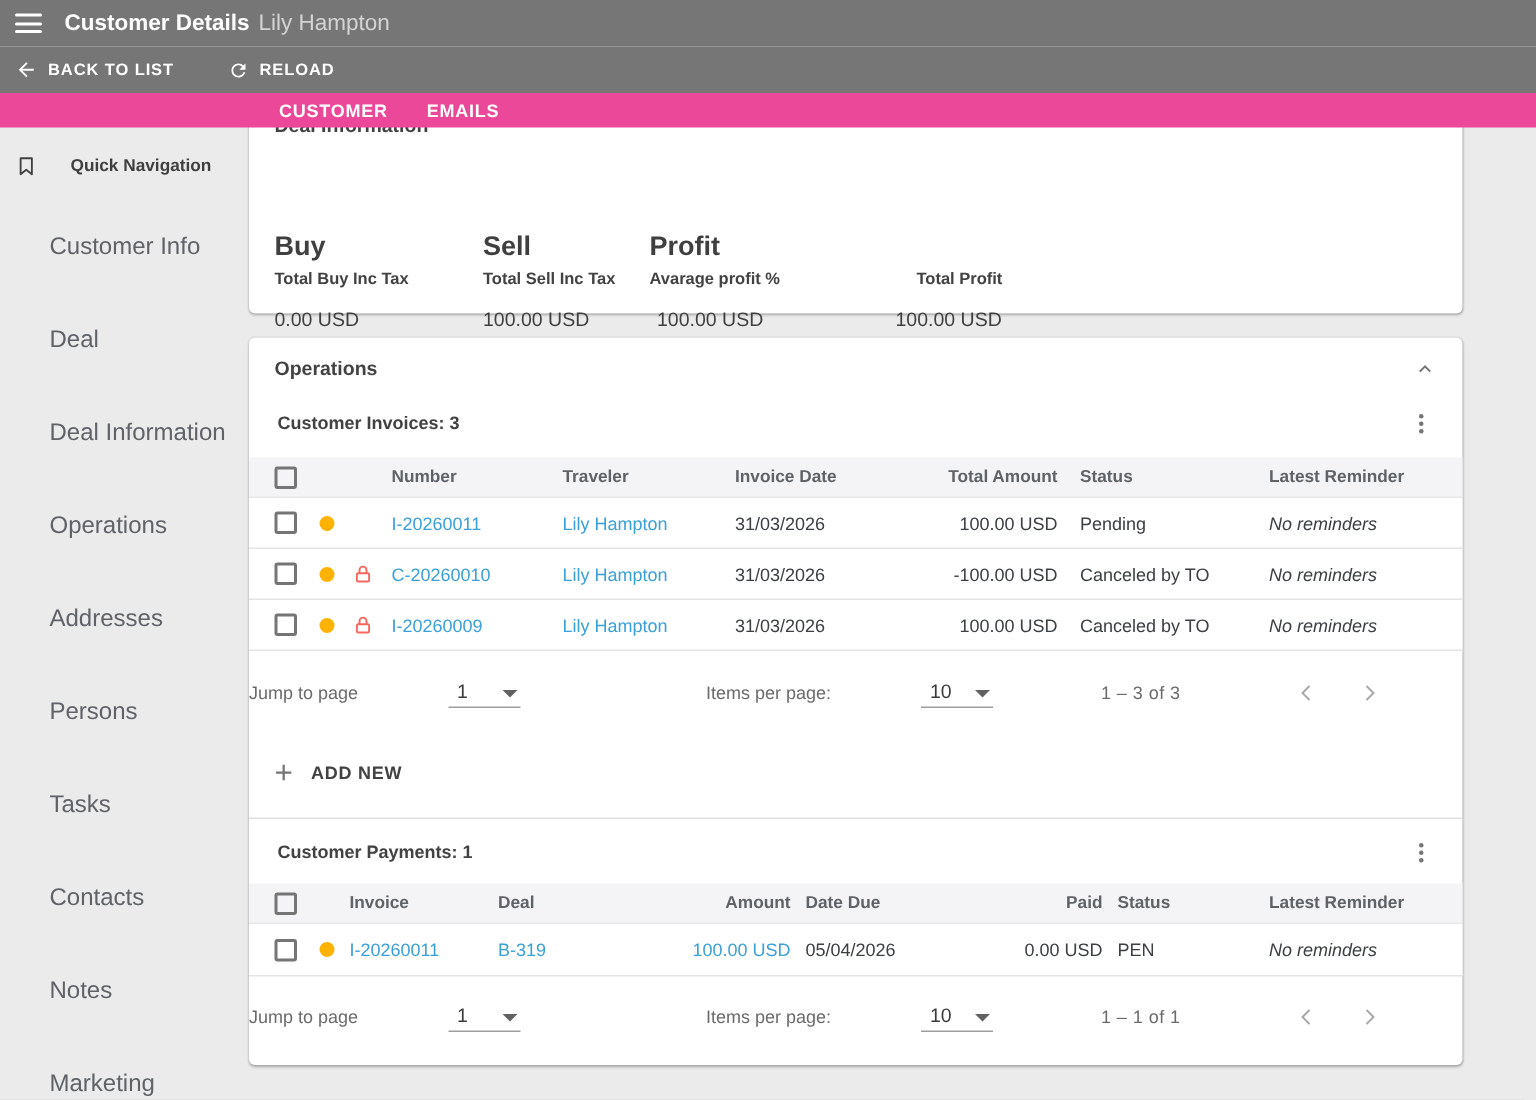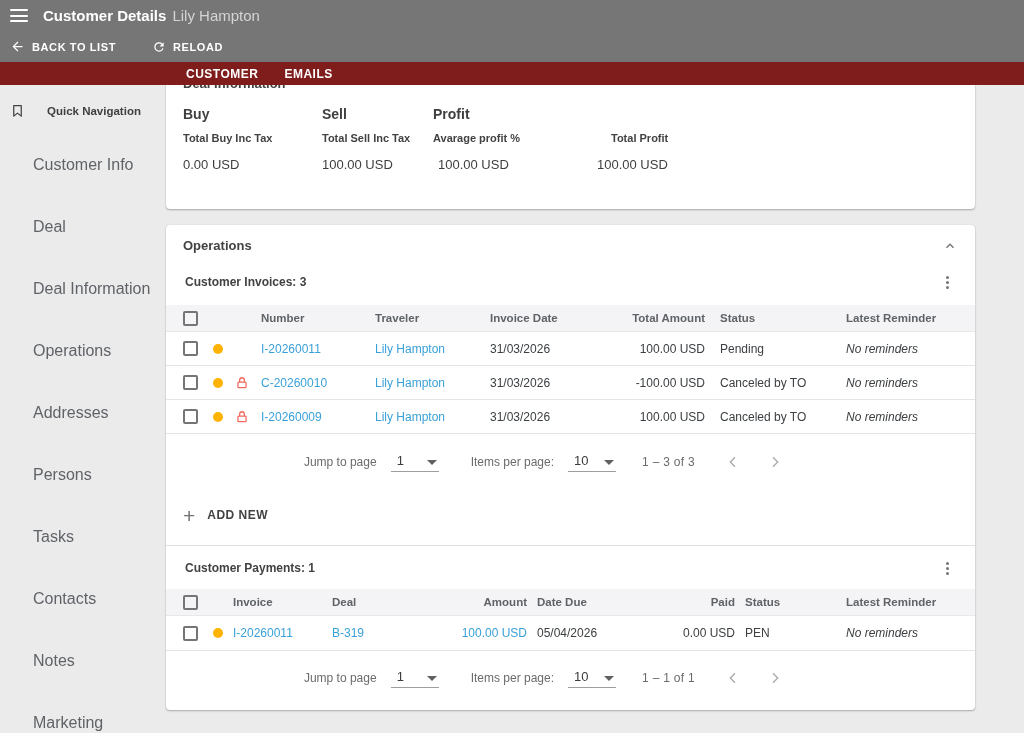--- a/index.html
+++ b/index.html
@@ -12,40 +12,40 @@
   .hamburger { width:18px; height:13px; margin-left:10px; display:flex; flex-direction:column; justify-content:space-between; cursor:pointer; }
   .hamburger span { display:block; height:2px; background:#fff; border-radius:1px; }
   .topbar-title { color:#fff; font-weight:bold; font-size:15px; margin-left:15px; }
   .topbar-sub { color:#d4d4d4; font-size:15px; margin-left:6px; }
 
   .toolbar { position:absolute; left:0; top:31px; width:1024px; height:31px; background:#767676; display:flex; align-items:center; z-index:20; }
   .tool-btn { display:flex; align-items:center; gap:7px; color:#fff; font-size:11px; font-weight:bold; letter-spacing:.6px; margin-left:10px; cursor:pointer; }
   .tool-btn + .tool-btn { margin-left:36px; }
   .tool-btn svg { display:block; }
 
-  .tabbar { position:absolute; left:0; top:62px; width:1024px; height:23px; background:#7f1d1d; display:flex; align-items:center; z-index:10; }
+  .tabbar { position:absolute; left:0; top:62px; width:1024px; height:23px; background:#ec4899; display:flex; align-items:center; z-index:10; }
   .tab { color:#fff; font-size:12px; font-weight:bold; letter-spacing:.5px; cursor:pointer; }
   .tab-customer { margin-left:186px; }
   .tab-emails { margin-left:26px; }
 
   
   .sidebar { position:absolute; left:0; top:85px; width:166px; z-index:2; }
   .side-head { display:flex; align-items:center; gap:22px; margin:18px 0 0 10px; }
   .side-head-label { font-size:11.5px; font-weight:bold; color:#3f3f3f; }
   .side-list { margin-top:14px; }
   .side-item { height:30px; line-height:30px; padding-left:33px; font-size:16px; color:#5f6368; cursor:pointer;margin-top:32px; }
 
   
   .card { position:absolute; left:166px; width:809px; background:#fff; border-radius:4px; box-shadow:0 1px 2px rgba(0,0,0,.28), 0 0 1px rgba(0,0,0,.14); }
   .card1 { top:56px; height:153px; z-index:1; }
   .card2 { top:225px; height:485px; z-index:2; }
 
   .card1 .clip-title { padding:20px 17px 0; font-size:13px; font-weight:bold; color:#424242; }
   .deal-grid { display:grid; grid-template-columns:139px 111px 164px auto; padding-left:17px; margin-top:15px; }
-  .deal-grid .g-head { font-size:14px; font-weight:bold; color:#3f3f3f; height:26px; }
+  .deal-grid .g-head { font-size:18px; font-weight:bold; color:#3f3f3f; height:26px;margin-top:48px; }
   .deal-grid .g-label { font-size:11px; font-weight:bold; color:#424242; height:22px; }
   .deal-grid .g-value { font-size:13px; color:#3f3f3f; padding-top:3px; }
   .deal-c3 .g-value { padding-left:5px; }
   .deal-c4 .g-label { padding-left:14px; }
 
   
   .ops-title { position:absolute; left:17px; top:13px; font-size:13px; font-weight:bold; color:#424242; }
   .collapse-btn { position:absolute; right:14px; top:10px; width:22px; height:22px; display:flex; align-items:center; justify-content:center; cursor:pointer; color:#757575; }
   .sec-title { position:absolute; left:19px; font-size:12px; font-weight:bold; color:#424242; }
   .dots-btn { position:absolute; right:18px; width:20px; height:22px; display:flex; flex-direction:column; align-items:center; justify-content:center; gap:2px; cursor:pointer; }
@@ -64,21 +64,21 @@
   .lock { color:#f4685e; display:flex; align-items:center; }
   .right { text-align:right; }
   .pad-l10 { padding-left:10px; }
   .pad-l15 { padding-left:15px; }
   .pad-l5 { padding-left:5px; }
   .pad-l11 { padding-left:11px; }
   a.link, .link { color:#3aa0d8; text-decoration:none; cursor:pointer; }
   .italic { font-style:italic; }
 
   
-  .pgn { position:absolute; left:0; width:809px; height:50px; display:flex; align-items:center; justify-content:center; padding-right:54px; font-size:12px; color:#6b6b6b; }
+  .pgn { position:absolute; left:0; width:809px; height:50px; display:flex; align-items:center; justify-content:space-between; padding-right:54px; font-size:12px; color:#6b6b6b; }
   .pgn-select { display:flex; align-items:flex-end; gap:14px; border-bottom:1px solid #9e9e9e; padding:0 2px 3px 6px; margin-left:14px; cursor:pointer; }
   .pgn-select .val { font-size:13px; color:#3c3c3c; min-width:16px; }
   .caret { width:0; height:0; border-left:5px solid transparent; border-right:5px solid transparent; border-top:5px solid #616161; margin-bottom:3px; }
   .pgn-gap { width:32px; }
   .pgn-range { margin-left:26px; letter-spacing:.3px; }
   .pgn-nav { display:flex; align-items:center; gap:26px; margin-left:30px; color:#a9a9a9; }
   .pgn-nav .nav-btn { cursor:pointer; display:flex; }
 
   
   .add-new { position:absolute; left:17px; top:272px; height:36px; display:flex; align-items:center; gap:12px; cursor:pointer; }

